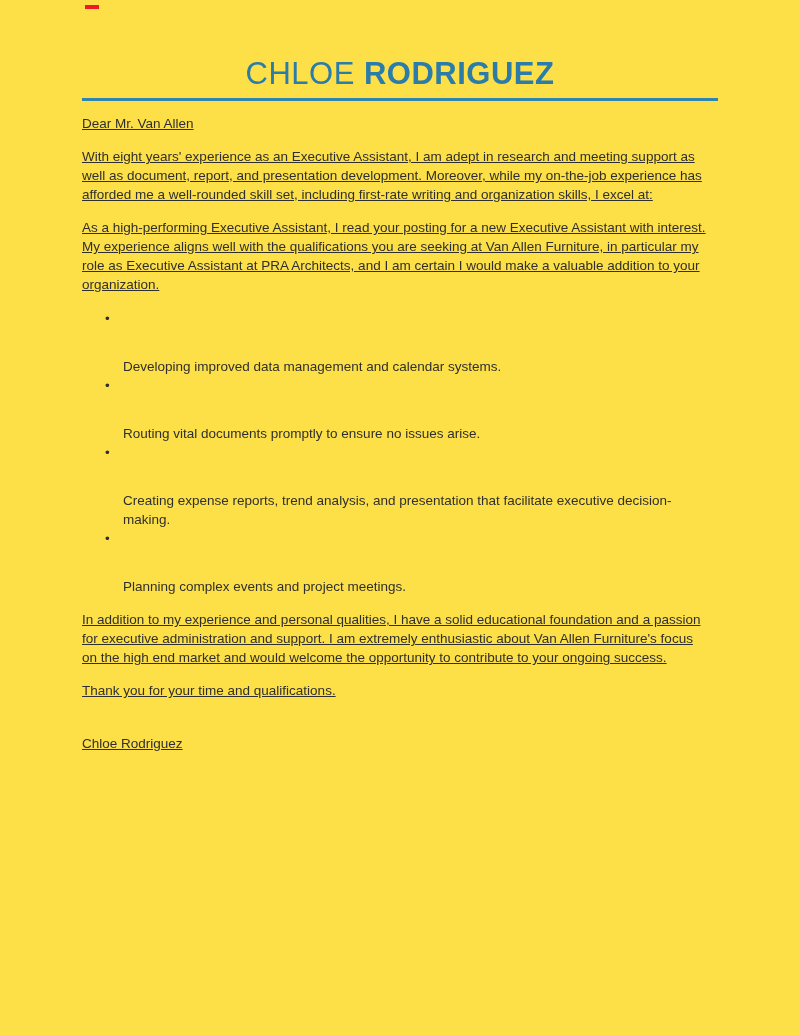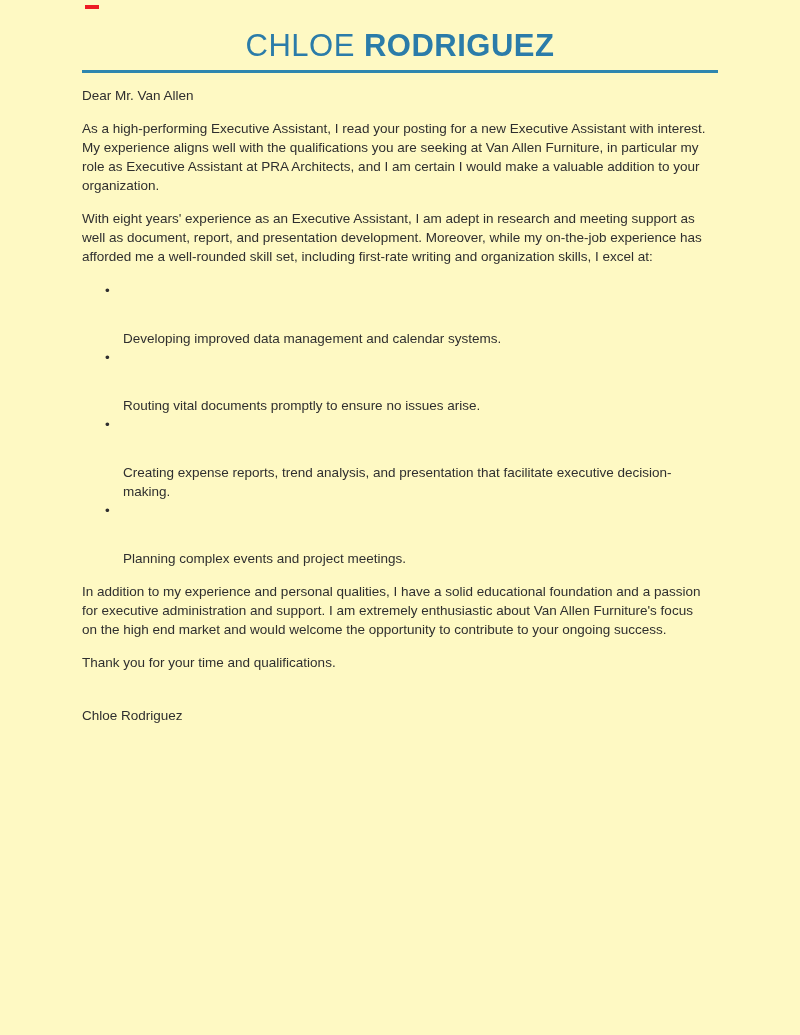--- a/index.html
+++ b/index.html
@@ -5,22 +5,22 @@
   html, body {
     margin: 0;
     padding: 0;
     background: #ffffff;
   }
   .page {
     position: relative;
     width: 800px;
     height: 1035px;
     box-sizing: border-box;
-    padding: 28px 82px 0 82px;
-    background: #fef9c3;
+    padding: 56px 82px 0 82px;
+    background: #fde047;
     font-family: "Liberation Sans", sans-serif;
     color: var(--color-text, #2f2f2f);
     overflow: hidden;
   }
   .red-mark {
     position: absolute;
     left: 85px;
     top: 5px;
     width: 14px;
     height: 4px;
@@ -46,20 +46,21 @@
     text-align: center;
     font-size: 13px;
     line-height: 15px;
     margin-top: 9px;
     color: #2b2b2b;
   }
   p {
     margin: 14px 8px 0 0;
     font-size: 13.5px;
     line-height: 19px;
+    text-decoration: underline;
   }
   .salutation { margin-top: 13px; }
   ul.skills {
     list-style: none;
     margin: 15px 0 0 0;
     padding: 0 0 0 23px;
   }
   ul.skills li {
     display: flex;
     font-size: 13.5px;
@@ -80,23 +81,23 @@
   <div class="red-mark"></div>
 
   <header>
     <h1 class="name"><span class="first">CHLOE</span> <span class="last">RODRIGUEZ</span></h1>
     <div class="rule"></div>
   </header>
 
   <main>
     <p class="salutation">Dear Mr. Van Allen</p>
 
+    <p>With eight years' experience as an Executive Assistant, I am adept in research and meeting support as well as document, report, and presentation development. Moreover, while my on-the-job experience has afforded me a well-rounded skill set, including first-rate writing and organization skills, I excel at:</p>
+
     <p>As a high-performing Executive Assistant, I read your posting for a new Executive Assistant with interest. My experience aligns well with the qualifications you are seeking at Van Allen Furniture, in particular my role as Executive Assistant at PRA Architects, and I am certain I would make a valuable addition to your organization.</p>
-
-    <p>With eight years' experience as an Executive Assistant, I am adept in research and meeting support as well as document, report, and presentation development. Moreover, while my on-the-job experience has afforded me a well-rounded skill set, including first-rate writing and organization skills, I excel at:</p>
 
     <ul class="skills">
       <li>
         <span class="dot">•</span>
         <span class="li-text">Developing improved data management and calendar systems.</span>
       </li>
       <li>
         <span class="dot">•</span>
         <span class="li-text">Routing vital documents promptly to ensure no issues arise.</span>
       </li>

